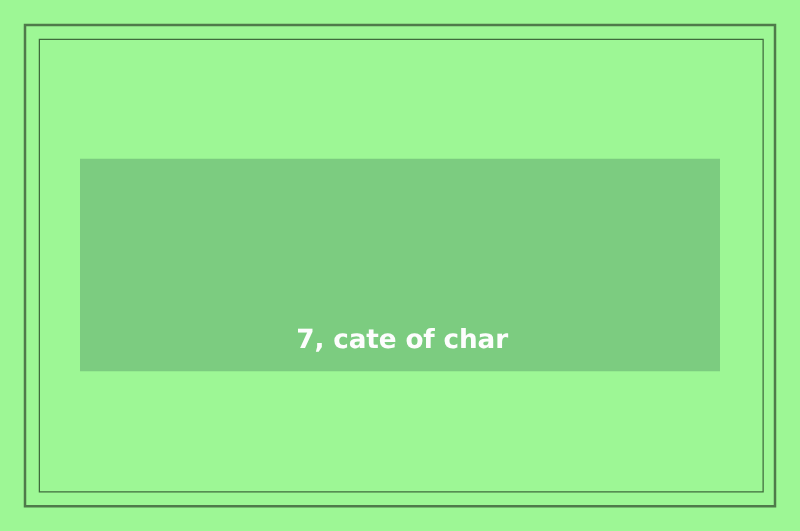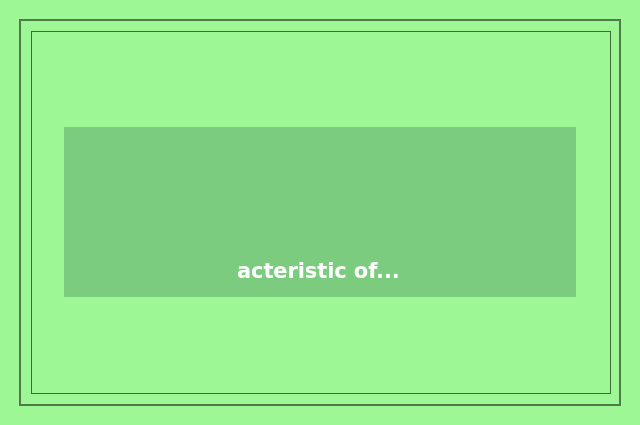--- a/index.html
+++ b/index.html
@@ -79,17 +79,17 @@
 </head>
 <body>
 
 <div id="slide-canvas">
 
   <div class="frame-outer"></div>
   <div class="frame-inner"></div>
 
   <div class="content-panel">
     <div class="panel-text">
-      <span class="text-line">acteristic of...</span>
+      <span class="text-line">7, cate of char</span>
     </div>
   </div>
 
 </div>
 
 </body></html>

